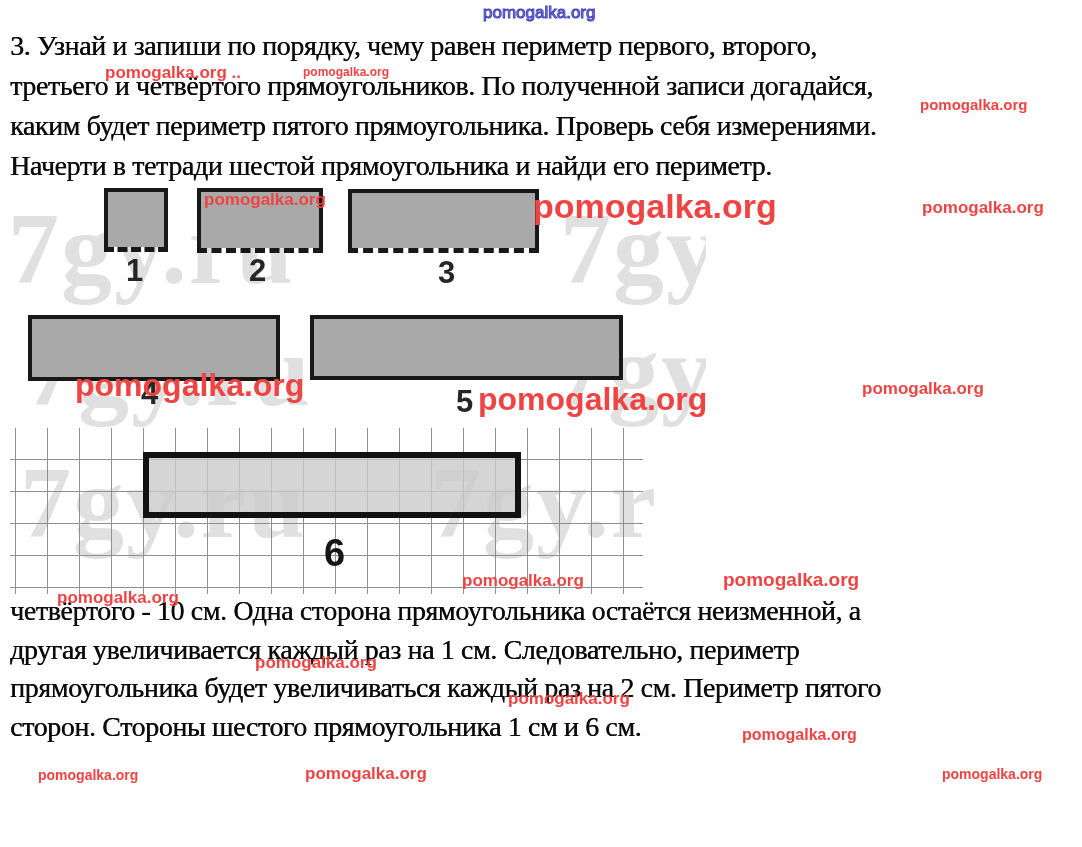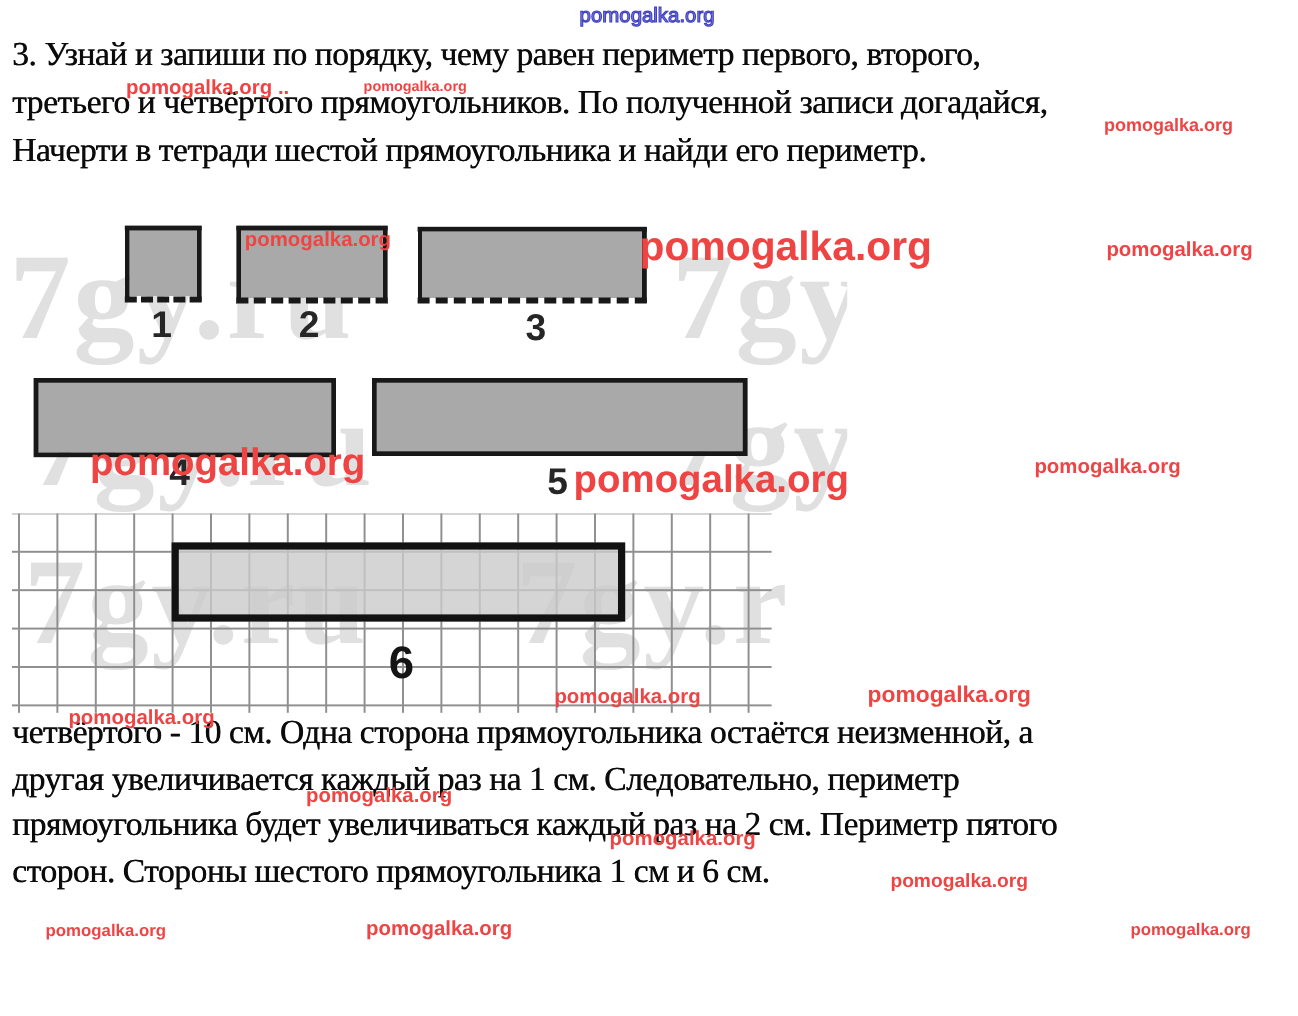--- a/index.html
+++ b/index.html
@@ -71,20 +71,21 @@
   <div class="gwm" style="left:560px;top:18px;">7gy.r</div>
   <div class="gwm" style="left:25px;top:140px;">7gy.ru</div>
   <div class="gwm" style="left:555px;top:140px;">7gy.r</div>
   <div class="gwm" style="left:20px;top:272px;">7gy.ru</div>
   <div class="gwm" style="left:430px;top:272px;">7gy.r</div>
 </div>
 
 <div class="task">
   <div class="tline">3. Узнай и запиши по порядку, чему равен периметр первого, второго,</div>
   <div class="tline">третьего и четвёртого прямоугольников. По полученной записи догадайся,</div>
+  <div class="tline">каким будет периметр пятого прямоугольника. Проверь себя измерениями.</div>
   <div class="tline">Начерти в тетради шестой прямоугольника и найди его периметр.</div>
 </div>
 
 <div class="rect dashb" style="left:104px;top:188px;width:64px;height:64px;"></div>
 <div class="rect dashb" style="left:197px;top:188px;width:126px;height:65px;"></div>
 <div class="rect dashb" style="left:348px;top:189px;width:191px;height:64px;"></div>
 <div class="rect" style="left:28px;top:315px;width:252px;height:66px;"></div>
 <div class="rect" style="left:310px;top:315px;width:313px;height:65px;"></div>
 
 <div class="rlabel" style="left:126px;top:255px;">1</div>

